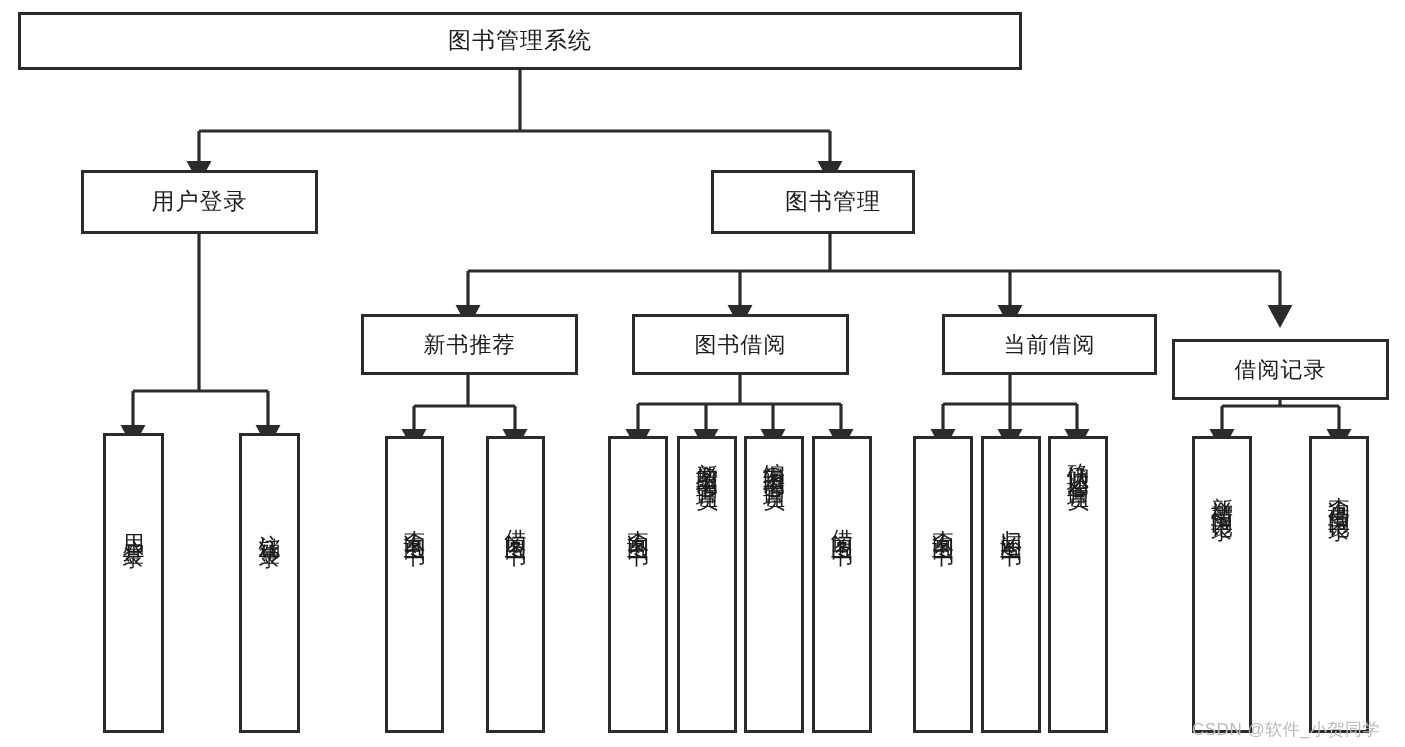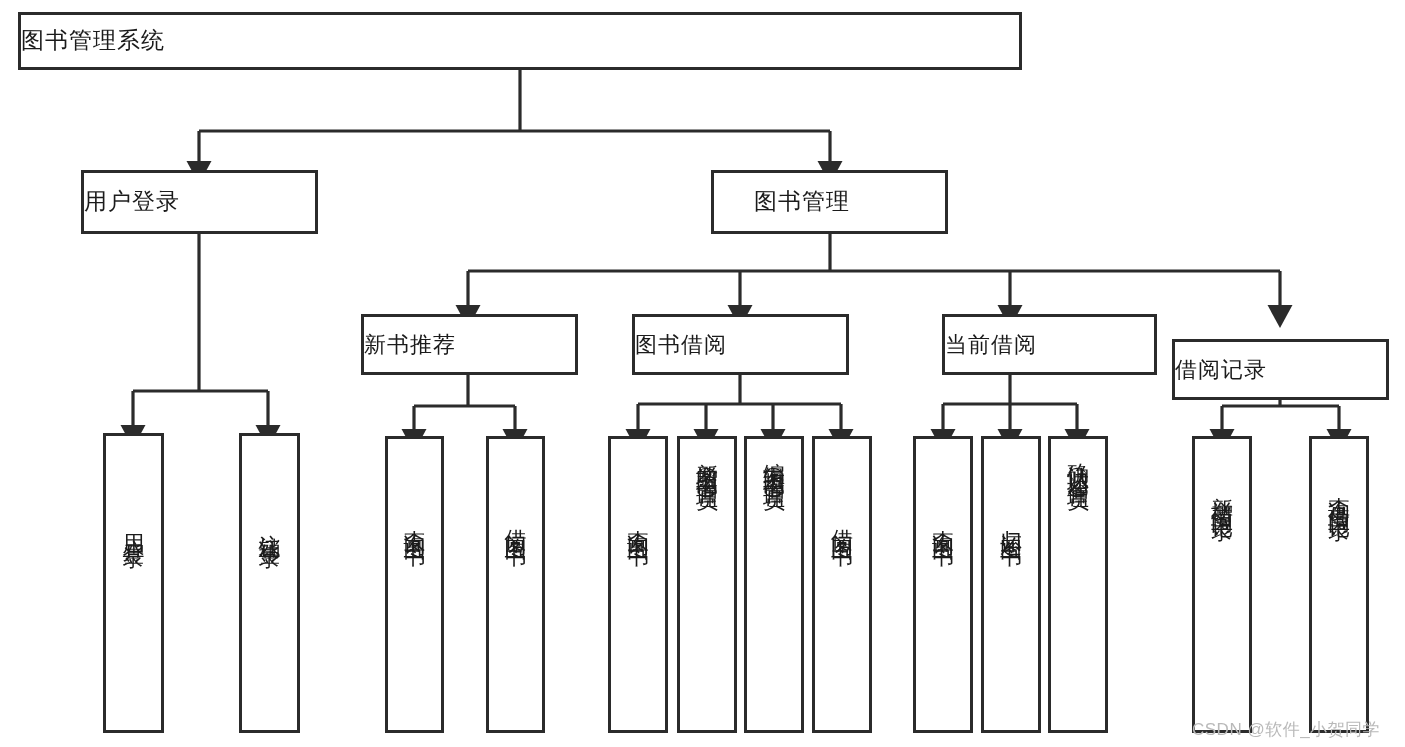--- a/index.html
+++ b/index.html
@@ -26,20 +26,21 @@
     height: 747px;
     pointer-events: none;
   }
   .node {
     position: absolute;
     box-sizing: border-box;
     background: #ffffff;
     border: 3px solid #2b2b2b;
     display: flex;
     align-items: center;
+    justify-content: center;
     z-index: 2;
   }
   .node .label {
     color: #1b1b1b;
     font-size: 23px;
     line-height: 1.18;
     letter-spacing: 1px;
     white-space: nowrap;
     text-align: center;
   }
@@ -129,21 +130,21 @@
     </g>
   </svg>
 
   <div class="node root" style="left:18px; top:12px; width:1004px; height:58px;">
     <span class="label">图书管理系统</span>
   </div>
 
   <div class="node level2" style="left:81px; top:170px; width:237px; height:64px;">
     <span class="label">用户登录</span>
   </div>
-  <div class="node level2" style="left:711px; top:170px; width:237px; height:64px;padding-left:40px;">
+  <div class="node level2" style="left:711px; top:170px; width:204px; height:64px;padding-left:40px;">
     <span class="label">图书管理</span>
   </div>
 
   <div class="node level3" style="left:632px; top:314px; width:217px; height:61px;">
     <span class="label">图书借阅</span>
   </div>
   <div class="node level3" style="left:361px; top:314px; width:217px; height:61px;">
     <span class="label">新书推荐</span>
   </div>
   <div class="node level3" style="left:903px; top:314px; width:215px; height:61px;margin-left:39px;">

